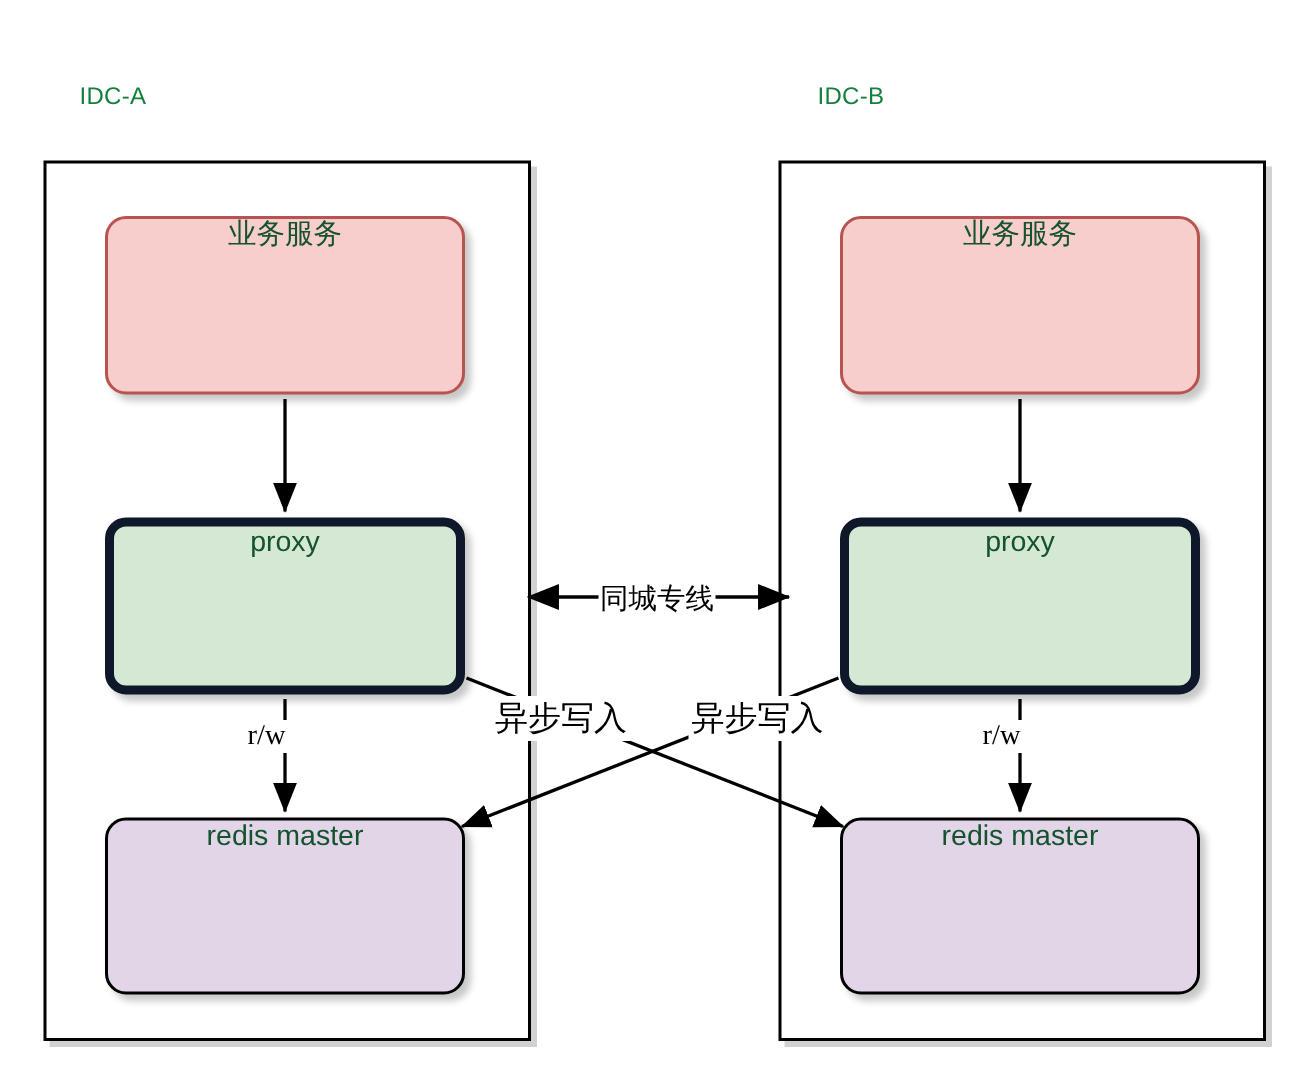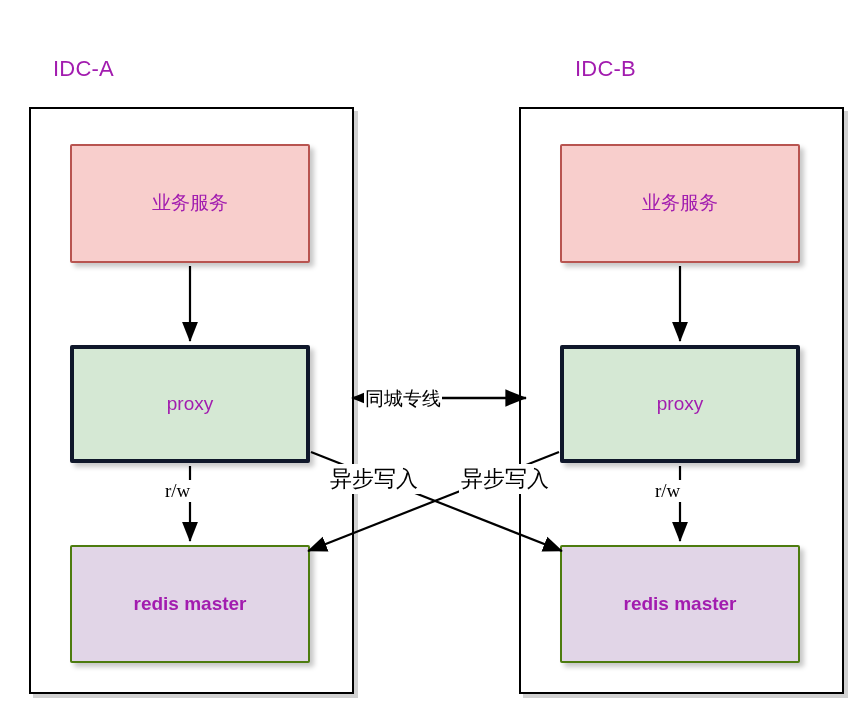--- a/index.html
+++ b/index.html
@@ -14,59 +14,57 @@
     position: relative;
     width: 868px;
     height: 714px;
     background: #ffffff;
     overflow: hidden;
   }
 
   
   .idc-title {
     position: absolute;
-    font-size: 22px;
-    color: #a21caf;
+    font-size: 16px;
+    color: #15803d;
     white-space: nowrap;
     letter-spacing: 0.2px;
   }
   .idc-box {
     position: absolute;
     border: 2px solid #000000;
     background: #ffffff;
     box-shadow: 4px 4px 0 rgba(0,0,0,0.18);
     box-sizing: border-box;
   }
 
   
   .node {
     position: absolute;
     box-sizing: border-box;
-    border-radius: 2px;
+    border-radius: 14px;
     display: flex;
-    align-items: center;
     justify-content: center;
     font-size: 19px;
-    color: #a21caf;
+    color: #14532d;
     box-shadow: 4px 4px 5px rgba(0,0,0,0.22);
     text-align: center;
     line-height: 1.2;
   }
   .node.service {
     background: #f8cecc;
     border: 2px solid #b85450;
   }
   .node.proxy {
     background: #d5e8d4;
-    border: 4px solid #0f172a;
+    border: 6px solid #0f172a;
   }
   .node.redis {
     background: #e1d5e7;
-    border: 2px solid #4d7c0f;
-    font-weight: bold;
+    border: 2px solid #000000;
   }
 
   
   #connectors {
     position: absolute;
     left: 0;
     top: 0;
     width: 868px;
     height: 714px;
     pointer-events: none;
@@ -89,21 +87,21 @@
   .edge-label.link {
     font-size: 19px;
   }
 </style>
 </head>
 <body>
 
 <div id="canvas">
 
   <div class="idc-title" style="left:53px; top:56px;">IDC-A</div>
-  <div class="idc-title" style="left:545px; top:56px;margin-left:30px;">IDC-B</div>
+  <div class="idc-title" style="left:545px; top:56px;">IDC-B</div>
 
   <div class="idc-box" style="left:29px; top:107px; width:325px; height:587px;"></div>
 
   <div class="idc-box" style="left:519px; top:107px; width:325px; height:587px;"></div>
 
   <div class="node service" style="left:70px; top:144px; width:240px; height:119px;">
     <span>业务服务</span>
   </div>
 
   <div class="node proxy" style="left:70px; top:345px; width:240px; height:118px;">
@@ -148,19 +146,19 @@
 
     <line x1="311" y1="452" x2="562" y2="551" stroke="#000000" stroke-width="2.2" marker-end="url(#arrowEnd)"></line>
 
     <line x1="559" y1="452" x2="308" y2="551" stroke="#000000" stroke-width="2.2" marker-end="url(#arrowEnd)"></line>
   </svg>
 
   <div class="edge-label rw" style="left:163px; top:480px;">r/w</div>
 
   <div class="edge-label rw" style="left:653px; top:480px;">r/w</div>
 
-  <div class="edge-label link" style="left:364px; top:386px; background:#ffffff; padding:0 1px;">同城专线</div>
+  <div class="edge-label link" style="left:399px; top:386px; background:#ffffff; padding:0 1px;">同城专线</div>
 
   <div class="edge-label" style="left:328px; top:464px; background:#ffffff; padding:0 2px;">异步写入</div>
 
   <div class="edge-label" style="left:459px; top:464px; background:#ffffff; padding:0 2px;">异步写入</div>
 
 </div>
 
 </body></html>

